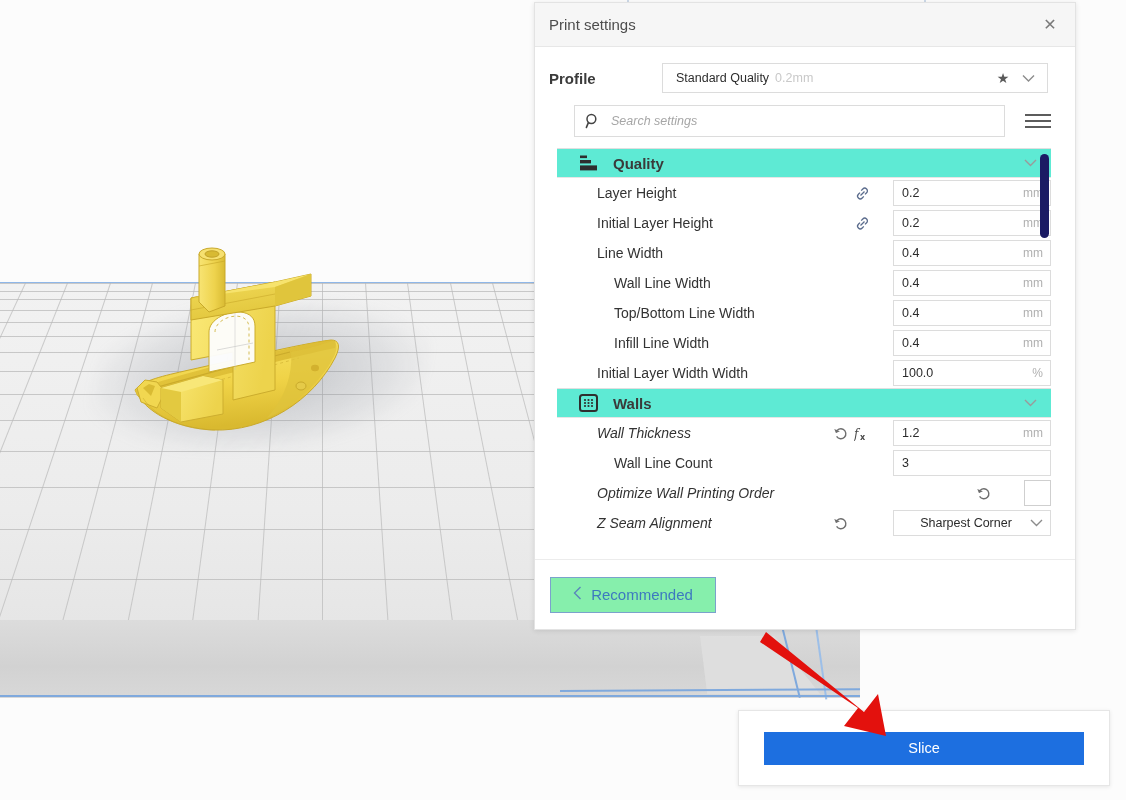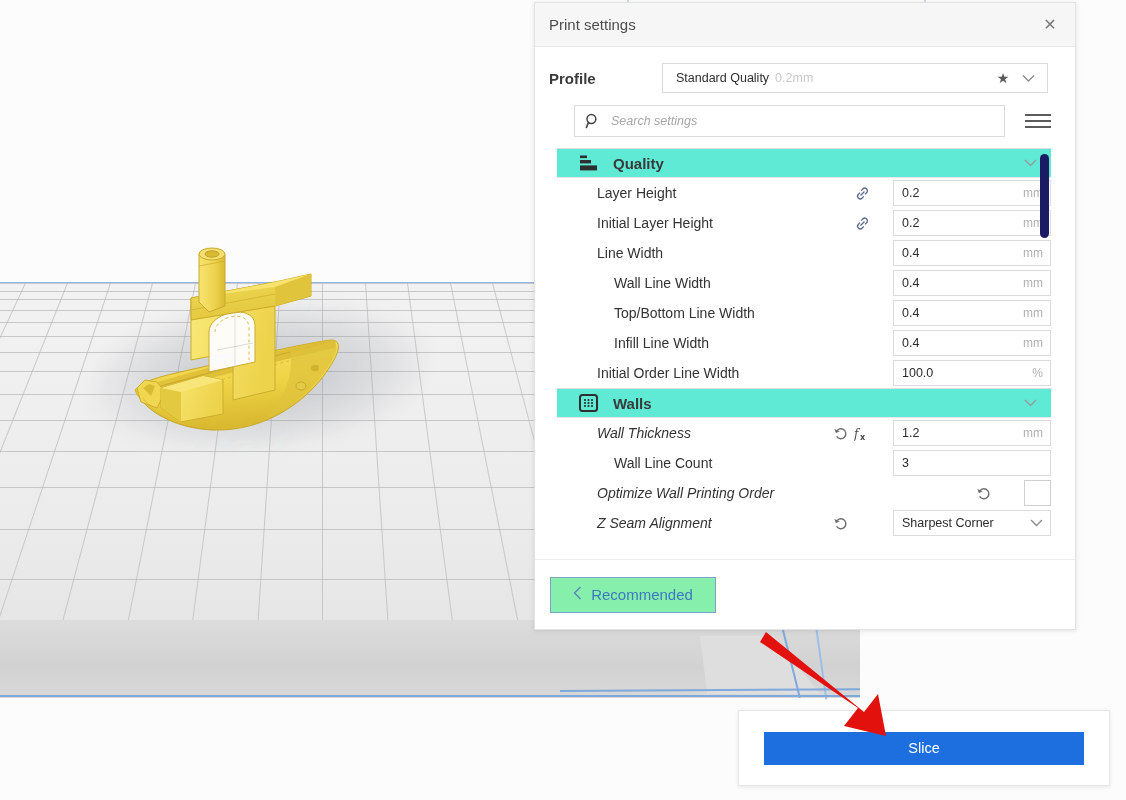--- a/index.html
+++ b/index.html
@@ -144,21 +144,21 @@
   .srow.indent .lbl { padding-left: 17px; }
   .srow .lbl.modified { font-style: italic; }
   .icon-slot { width: 22px; display: flex; align-items: center; justify-content: center; color: #6e6e6e; }
   .val-box {
     width: 158px; height: 26px; border: 1px solid #dcdcdc; background: #fff;
     display: flex; align-items: center; padding: 0 7px 0 8px; box-sizing: border-box;
     margin-left: 20px;
   }
   .val-box .v { font-size: 12.5px; color: #2b2b2b; flex: 1; }
   .val-box .u { font-size: 12px; color: #b0b0b0; }
-  .val-box.select .v { flex: 1; }
+  .val-box.select .v { flex: 1; text-align: center; }
   .val-box.select .u { color: #8c8c8c; }
   .check-box {
     width: 27px; height: 26px; border: 1px solid #cfcfcf; background: #fff;
     margin-left: 8px; box-sizing: border-box;
   }
 
   .ps-scroll-track {
     position: absolute; right: 26px; top: 2px; width: 9px; height: 398px;
   }
   .ps-scroll-thumb {
@@ -453,21 +453,21 @@
       <div class="srow indent">
         <span class="lbl">Infill Line Width</span>
         <span class="icon-slot"></span>
         <span class="val-box">
           <span class="v">0.4</span>
           <span class="u">mm</span>
         </span>
       </div>
 
       <div class="srow">
-        <span class="lbl">Initial Order Line Width</span>
+        <span class="lbl">Initial Layer Width Width</span>
         <span class="icon-slot"></span>
         <span class="val-box">
           <span class="v">100.0</span>
           <span class="u">%</span>
         </span>
       </div>
 
       <div class="cat-header">
         <span class="cat-icon">
           <svg width="19" height="18" viewBox="0 0 19 18">

